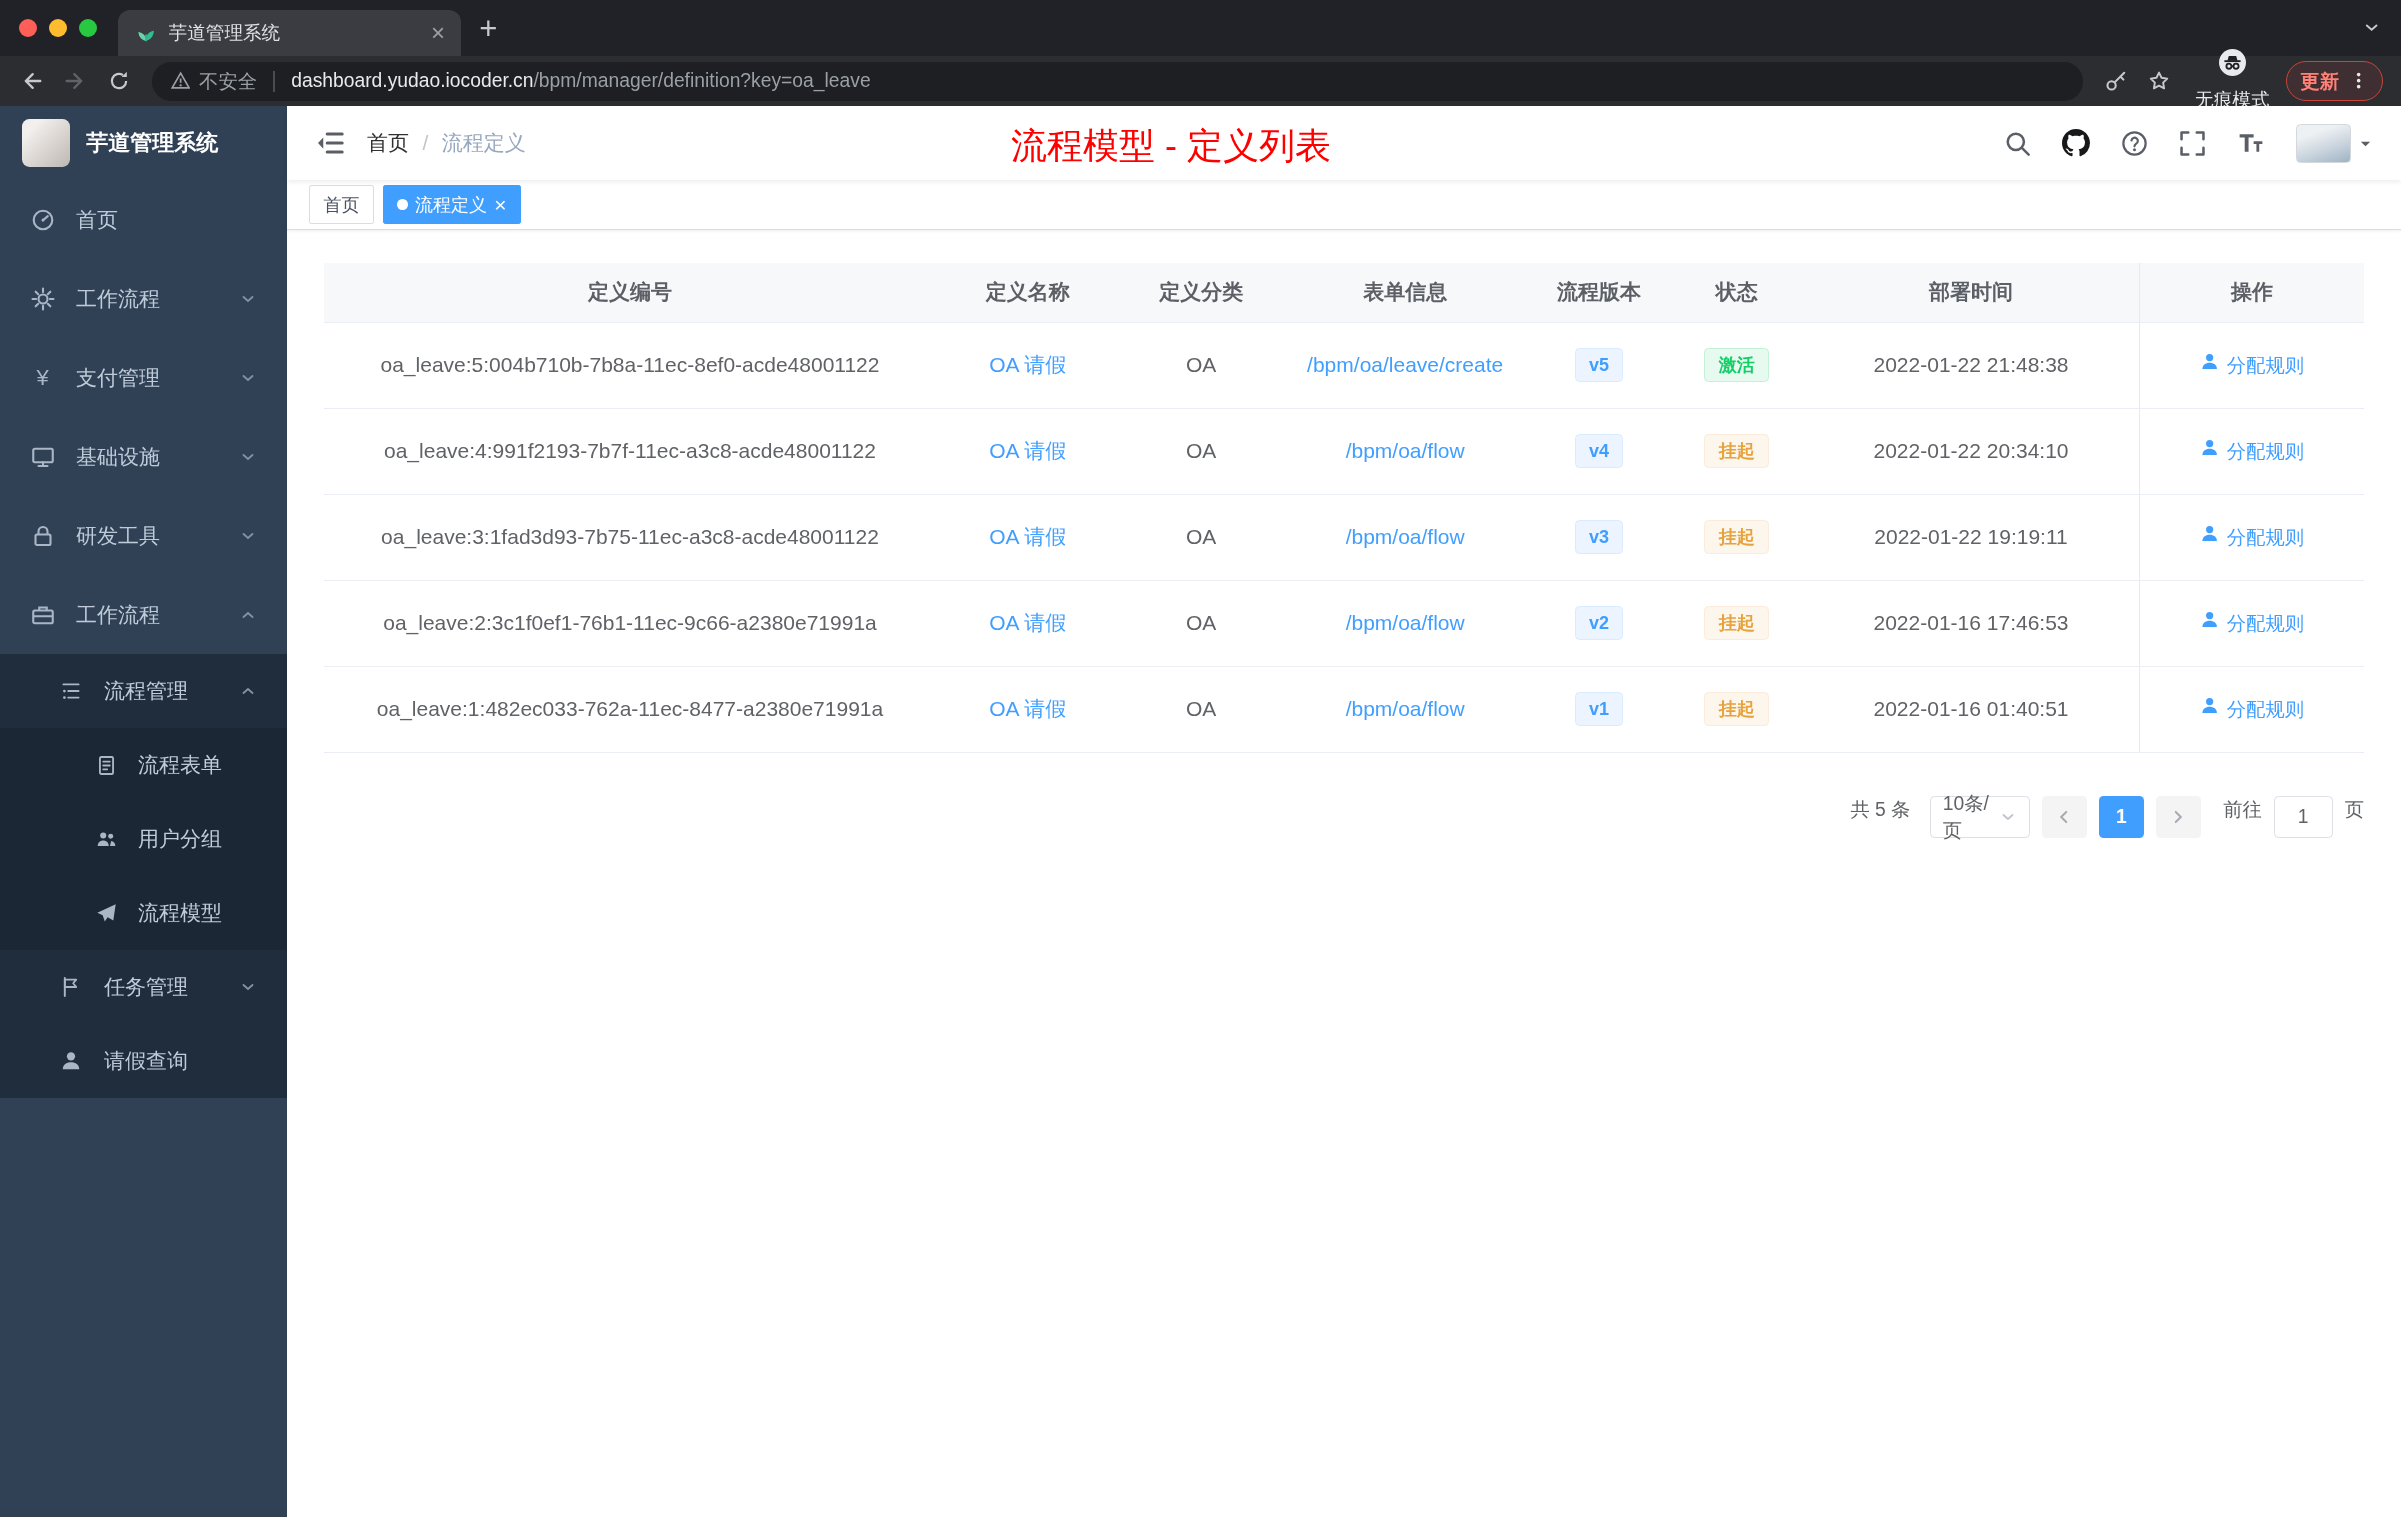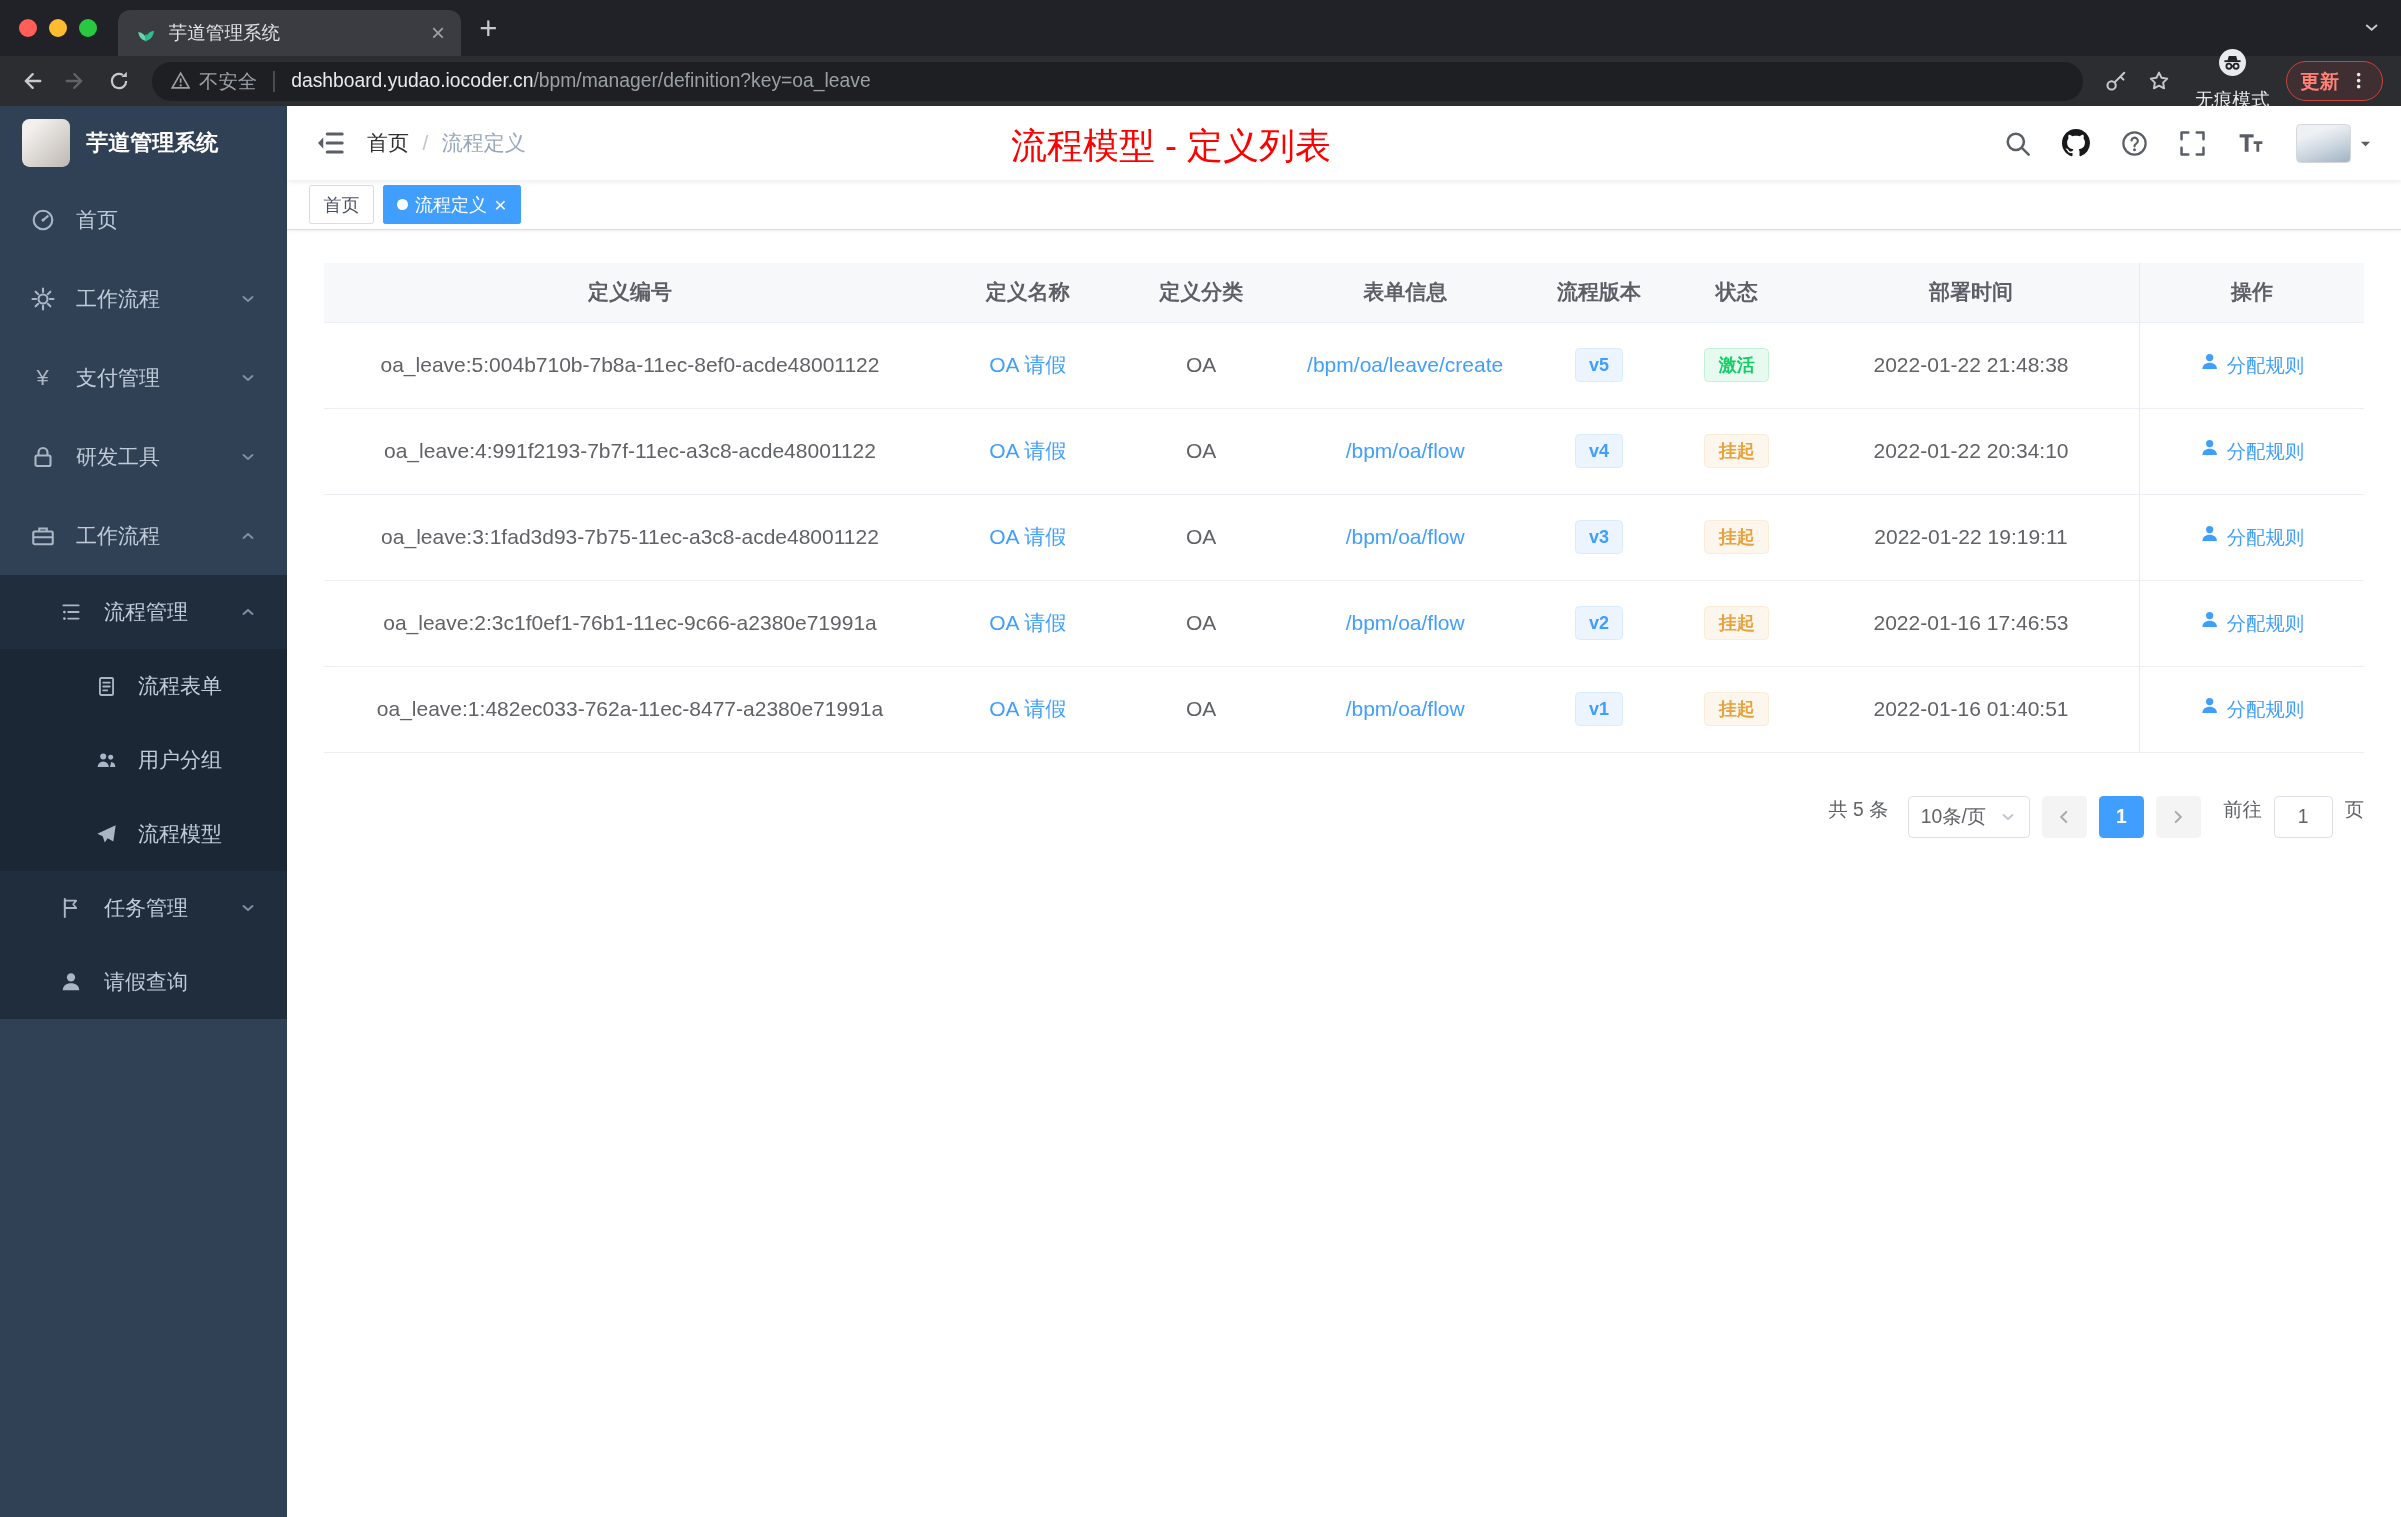--- a/index.html
+++ b/index.html
@@ -70,21 +70,21 @@
   th.op,td.op{border-left:1.5px solid #e4e9f2;}
   .link{color:#409eff;text-decoration:none;cursor:pointer;}
   .badge{display:inline-block;padding:6.7px 13.4px;border-radius:4.5px;font-size:18px;line-height:1;font-weight:bold;}
   .badge.ver{background:#ecf5ff;border:1.5px solid #d9ecff;color:#409eff;}
   .badge.success{background:#e7faf0;border:1.5px solid #c3f1d7;color:#13ce66;}
   .badge.warning{background:#fdf6ec;border:1.5px solid #faecd8;color:#e6a23c;}
   .action-link{color:#409eff;display:inline-flex;align-items:flex-start;gap:7.4px;font-size:19.3px;cursor:pointer;text-decoration:none;}
 
   .pagination{margin-top:43px;display:flex;align-items:flex-start;justify-content:flex-end;gap:12px;font-size:19.3px;color:#606266;}
   .pg-total{margin-right:7.4px;}
-  .pg-select{width:122px;height:42px;border:1.5px solid #dcdfe6;border-radius:4.5px;display:flex;align-items:center;justify-content:space-between;padding:0 12px;color:#606266;background:#fff;cursor:pointer;}
+  .pg-select{width:100px;height:42px;border:1.5px solid #dcdfe6;border-radius:4.5px;display:flex;align-items:center;justify-content:space-between;padding:0 12px;color:#606266;background:#fff;cursor:pointer;}
   .pg-select .chev{color:#c0c4cc;display:flex;}
   .pg-btn{width:45px;height:42px;border-radius:4.5px;background:#f4f4f5;display:flex;align-items:center;justify-content:center;color:#a8abb2;cursor:pointer;}
   .pg-page{width:45px;height:42px;border-radius:4.5px;background:#409eff;color:#fff;display:flex;align-items:center;justify-content:center;font-weight:700;cursor:pointer;}
   .pg-goto-label{margin-left:10.4px;}
   .pg-goto-input{width:59px;height:42px;border:1.5px solid #dcdfe6;border-radius:4.5px;text-align:center;font-size:19.3px;color:#606266;font-family:inherit;outline:none;background:#fff;}
   .annotation{position:absolute;top:122px;left:1171px;transform:translateX(-50%);color:#fe0000;font-size:36px;font-weight:400;z-index:10;white-space:nowrap;}
   svg{display:block;}
 </style>
 </head>
 <body>
@@ -222,20 +222,34 @@
       <div class="mi">
         <span class="mi-icon">¥</span>
         <span>支付管理</span>
         <span class="chev">
             <svg width="18" height="18" viewBox="0 0 16 16">
               <path d="M4 6.2l4 3.6 4-3.6" fill="none" stroke="currentColor" stroke-width="1.6" stroke-linecap="round"></path>
             </svg>
           </span>
       </div>
 
+      <div class="mi">
+        <span class="mi-icon">
+          <svg width="24" height="24" viewBox="0 0 16 16">
+              <rect x="1.5" y="2.5" width="13" height="9" rx="1" fill="none" stroke="currentColor" stroke-width="1.4"></rect>
+              <path d="M8 11.5V14M5 14h6" stroke="currentColor" stroke-width="1.4" stroke-linecap="round"></path>
+            </svg>
+        </span>
+        <span>基础设施</span>
+        <span class="chev">
+            <svg width="18" height="18" viewBox="0 0 16 16">
+              <path d="M4 6.2l4 3.6 4-3.6" fill="none" stroke="currentColor" stroke-width="1.6" stroke-linecap="round"></path>
+            </svg>
+          </span>
+      </div>
 
       <div class="mi">
         <span class="mi-icon">
           <svg width="24" height="24" viewBox="0 0 16 16">
               <rect x="3" y="7" width="10" height="7" rx="1" fill="none" stroke="currentColor" stroke-width="1.4"></rect>
               <path d="M5 7V5a3 3 0 0 1 6 0v2" fill="none" stroke="currentColor" stroke-width="1.4"></path>
             </svg>
         </span>
         <span>研发工具</span>
         <span class="chev">

